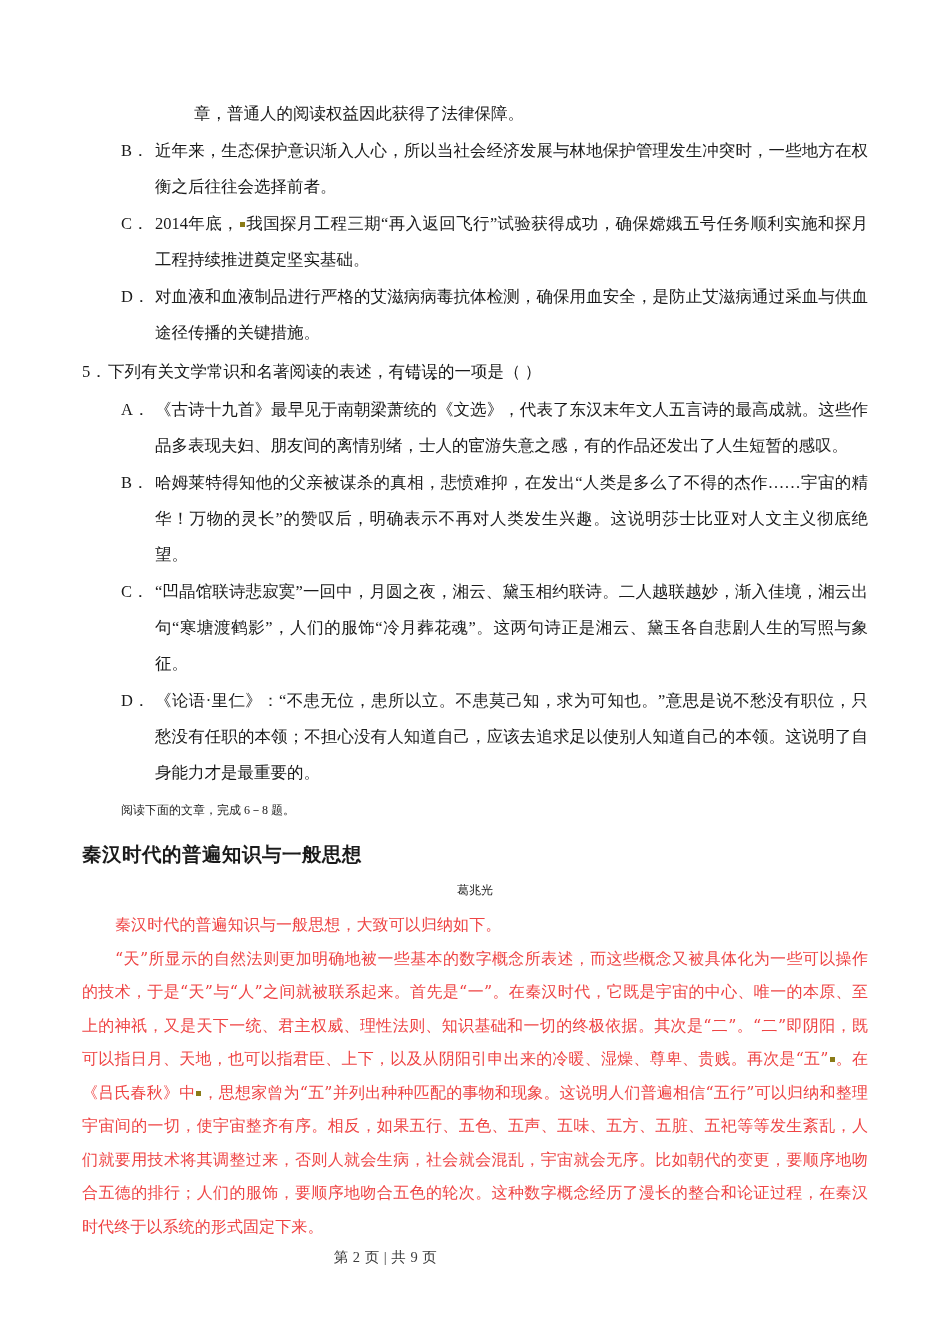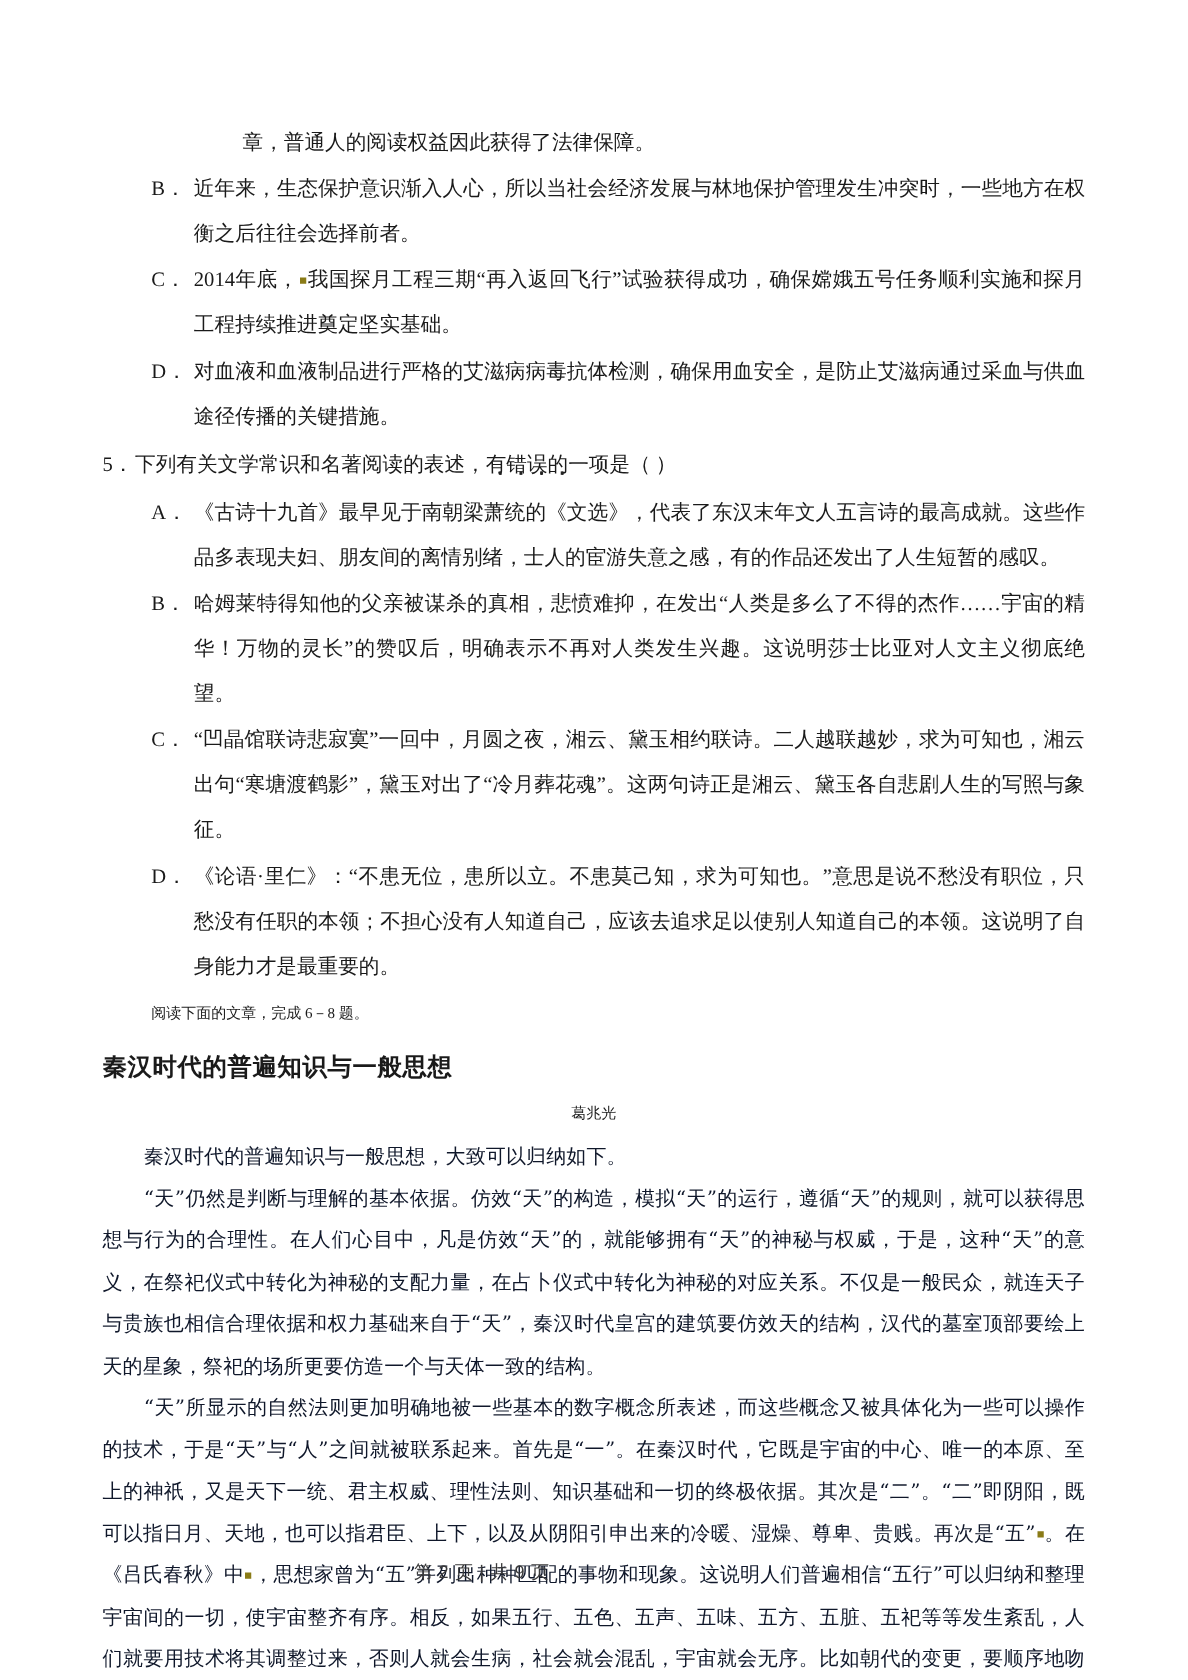--- a/index.html
+++ b/index.html
@@ -129,21 +129,21 @@
 
   
   .body-p {
     font-family: "DejaVu Serif", "Liberation Serif", serif;
     font-size: 16px;
     line-height: 33.5px;
     text-align: justify;
     text-justify: inter-character;
     text-indent: 33px;
     margin: 0;
-    color: #0f172a;
+    color: #ef4444;
     letter-spacing: 0.1px;
   }
 
   
   .speck {
     display: inline-block;
     width: 5px;
     height: 5px;
     background: #8a7b17;
     vertical-align: 2px;
@@ -152,21 +152,21 @@
 
   
   .footer {
     position: absolute;
     left: 0;
     top: 1248px;
     width: 771px;
     text-align: center;
     font-size: 14.5px;
     color: #3a3a3a;
-    font-family: Liberation Sans, sans-serif;
+    font-family: Liberation Serif, serif;
     letter-spacing: 0.5px;
   }
 </style>
 </head>
 <body>
 
 <div class="page">
 
   <div class="carryover">章，普通人的阅读权益因此获得了法律保障。</div>
 
@@ -195,32 +195,31 @@
     <div class="option-text">《古诗十九首》最早见于南朝梁萧统的《文选》，代表了东汉末年文人五言诗的最高成就。这些作品多表现夫妇、朋友间的离情别绪，士人的宦游失意之感，有的作品还发出了人生短暂的感叹。</div>
   </div>
 
   <div class="option">
     <div class="option-label">B．</div>
     <div class="option-text">哈姆莱特得知他的父亲被谋杀的真相，悲愤难抑，在发出“人类是多么了不得的杰作……宇宙的精华！万物的灵长”的赞叹后，明确表示不再对人类发生兴趣。这说明莎士比亚对人文主义彻底绝望。</div>
   </div>
 
   <div class="option">
     <div class="option-label">C．</div>
-    <div class="option-text">“凹晶馆联诗悲寂寞”一回中，月圆之夜，湘云、黛玉相约联诗。二人越联越妙，求为可知也，湘云出句“寒塘渡鹤影”，黛玉对出了“冷月葬花魂”。这两句诗正是湘云、黛玉各自悲剧人生的写照与象征。</div>
+    <div class="option-text">“凹晶馆联诗悲寂寞”一回中，月圆之夜，湘云、黛玉相约联诗。二人越联越妙，渐入佳境，湘云出句“寒塘渡鹤影”，人们的服饰“冷月葬花魂”。这两句诗正是湘云、黛玉各自悲剧人生的写照与象征。</div>
   </div>
 
   <div class="option">
     <div class="option-label">D．</div>
     <div class="option-text">《论语·里仁》：“不患无位，患所以立。不患莫己知，求为可知也。”意思是说不愁没有职位，只愁没有任职的本领；不担心没有人知道自己，应该去追求足以使别人知道自己的本领。这说明了自身能力才是最重要的。</div>
   </div>
 
   <div class="section-instr">阅读下面的文章，完成 6－8 题。</div>
 
   <div class="article-title">秦汉时代的普遍知识与一般思想</div>
   <div class="article-author">葛兆光</div>
 
   <p class="body-p">秦汉时代的普遍知识与一般思想，大致可以归纳如下。</p>
-  <p class="body-p">“天”仍然是判断与理解的基本依据。仿效“天”的构造，模拟“天”的运行，遵循“天”的规则，就可以获得思想与行为的合理性。在人们心目中，凡是仿效“天”的，就能够拥有“天”的神秘与权威，于是，这种“天”的意义，在祭祀仪式中转化为神秘的支配力量，在占卜仪式中转化为神秘的对应关系。不仅是一般民众，就连天子与贵族也相信合理依据和权力基础来自于“天”，秦汉时代皇宫的建筑要仿效天的结构，汉代的墓室顶部要绘上天的星象，祭祀的场所更要仿造一个与天体一致的结构。</p>
   <p class="body-p"><span>“天”所显示的自然法则更加明确地被一些基本的数字概念所表述，而这些概念又被具体化为一些可以操作的技术，于是“天”与“人”之间就被联系起来。首先是“一”。在秦汉时代，它既是宇宙的中心、唯一的本原、至上的神祇，又是天下一统、君主权威、理性法则、知识基础和一切的终极依据。其次是“二”。“二”即阴阳，既可以指日月、天地，也可以指君臣、上下，以及从阴阳引申出来的冷暖、湿燥、尊卑、贵贱。再次是“五”</span><span class="speck"></span><span>。在《吕氏春秋》中</span><span class="speck"></span><span>，思想家曾为“五”并列出种种匹配的事物和现象。这说明人们普遍相信“五行”可以归纳和整理宇宙间的一切，使宇宙整齐有序。相反，如果五行、五色、五声、五味、五方、五脏、五祀等等发生紊乱，人们就要用技术将其调整过来，否则人就会生病，社会就会混乱，宇宙就会无序。比如朝代的变更，要顺序地吻合五德的排行；人们的服饰，要顺序地吻合五色的轮次。这种数字概念经历了漫长的整合和论证过程，在秦汉时代终于以系统的形式固定下来。</span></p>
 
 </div>
 
 <div class="footer">第 2 页 | 共 9 页</div>
 
 </body></html>

